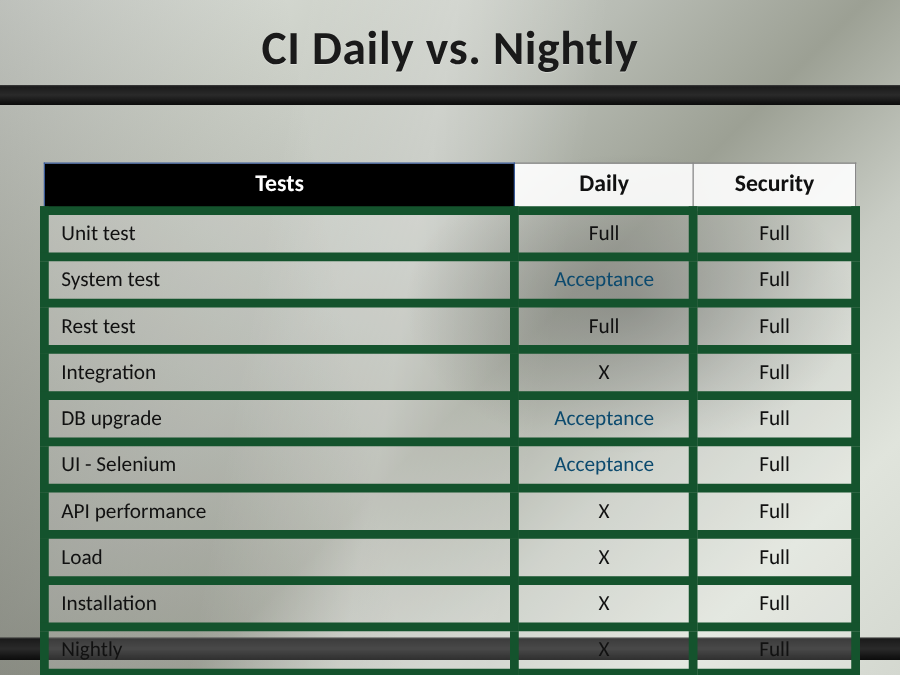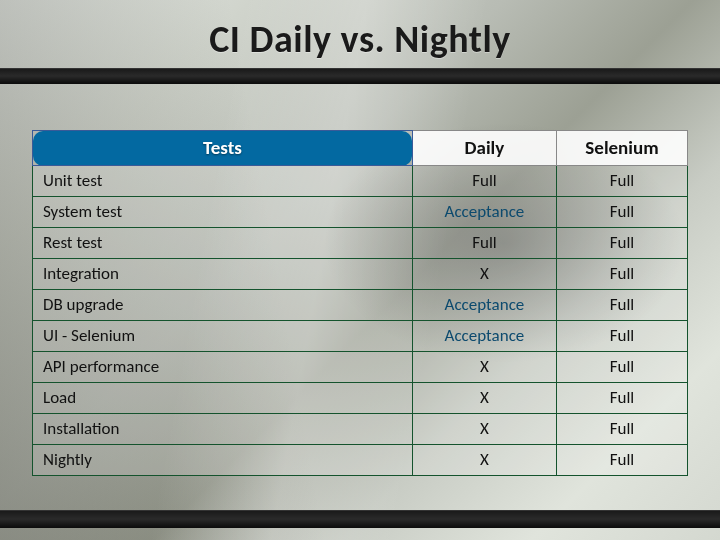--- a/index.html
+++ b/index.html
@@ -54,34 +54,33 @@
   col.daily   { width: 22%; }
   col.nightly { width: 20%; }
   th {
     font-size: 19px;
     font-weight: 700;
     padding: 5px 10px 6px;
     text-align: center;
     border: 1px solid #888;
   }
   th.header-blue {
-    background: #0369a1;
+    background: #000000;
     color: #fff;
     text-shadow: 0 1px 2px rgba(0,0,0,0.45);
     border-color: #3a5a98;
-    border-radius: 10px;
   }
   th.header-white {
     background: rgba(255,255,255,0.9);
     color: #111;
   }
   td {
     font-size: 17px;
     padding: 4px 10px 5px;
-    border: 1px solid #14532d;
+    border: 7px solid #14532d;
     background: rgba(255,255,255,0.15);
     color: #111;
     vertical-align: middle;
   }
   td.name { text-align: left; }
   td.val  { text-align: center; }
   td.span-center {
     text-align: center;
     font-weight: 400;
   }
@@ -102,21 +101,21 @@
   <table>
     <colgroup>
       <col class="tests">
         <col class="daily">
         <col class="nightly">
     </colgroup>
     <thead>
       <tr>
         <th class="header-blue">Tests</th>
         <th class="header-white">Daily</th>
-        <th class="header-white">Selenium</th>
+        <th class="header-white">Security</th>
       </tr>
     </thead>
     <tbody id="tbody">
         <tr>
           <td class="name">Unit test</td>
           <td class="val ">Full</td>
           <td class="val">Full</td>
         </tr>
         <tr>
           <td class="name">System test</td>

